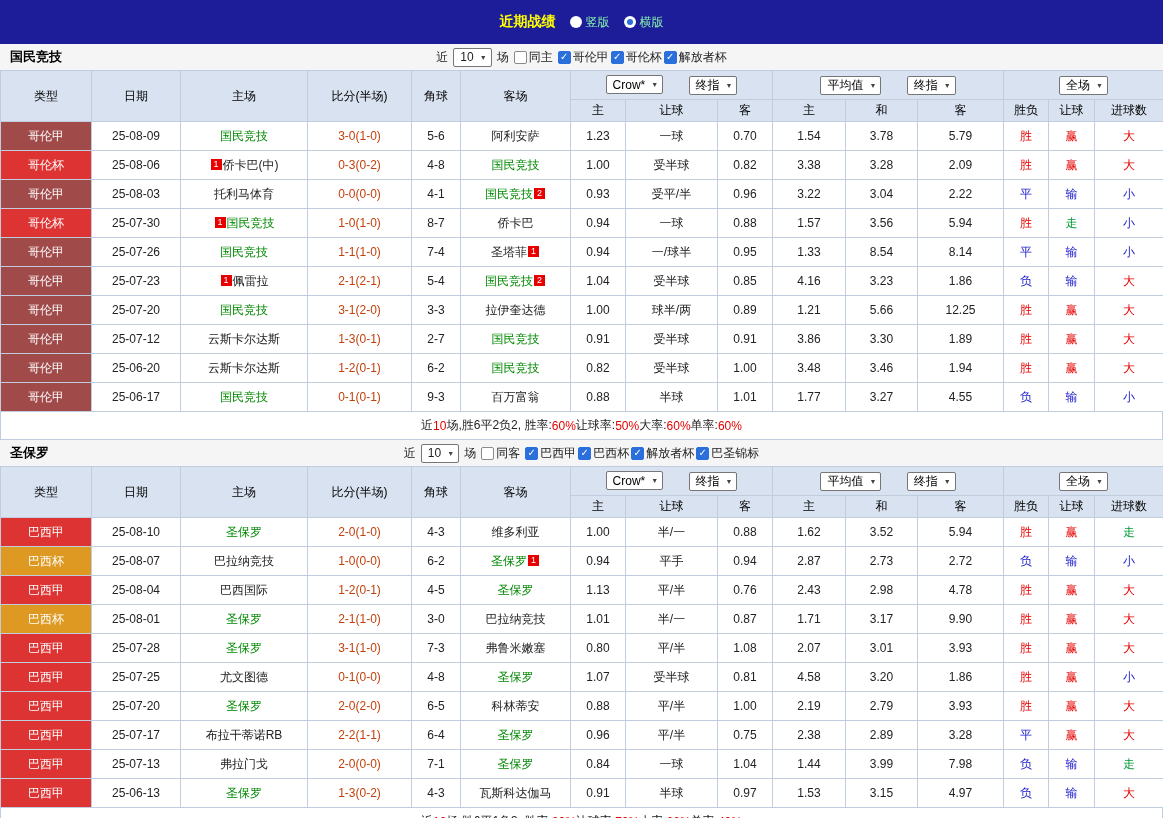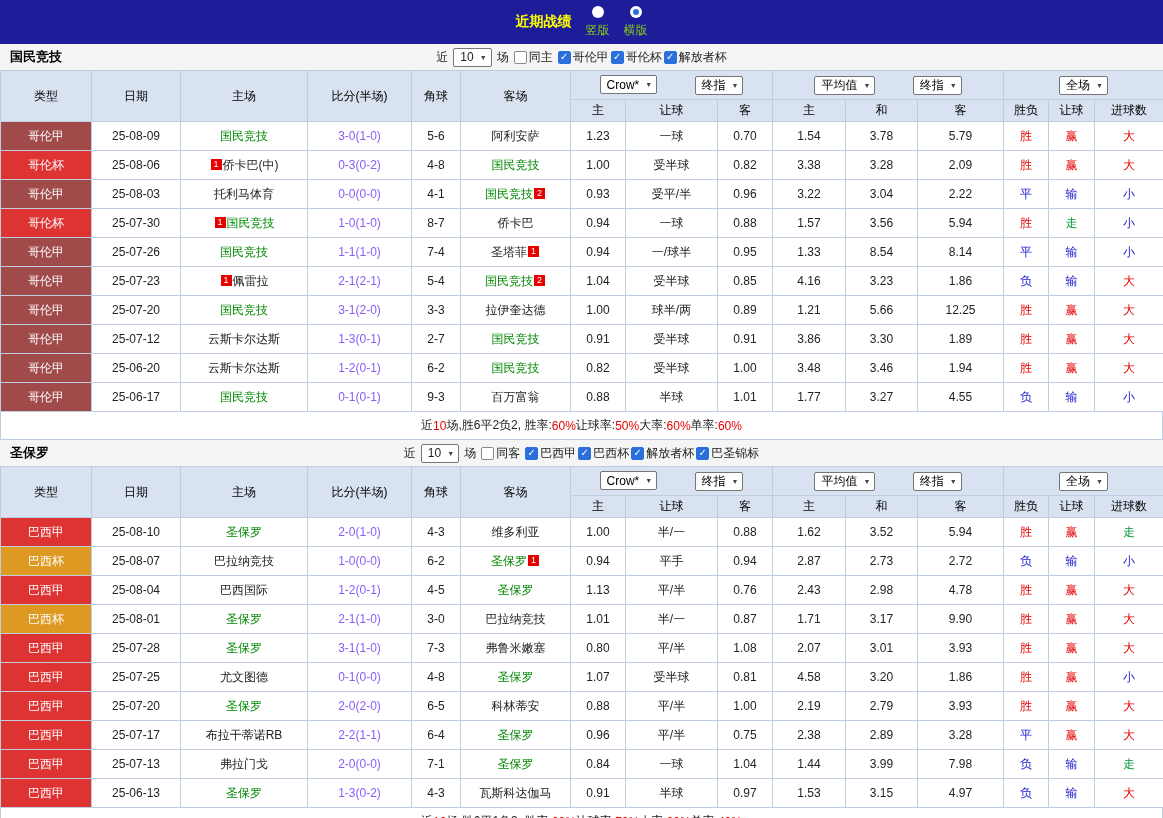--- a/index.html
+++ b/index.html
@@ -3,21 +3,21 @@
 <meta charset="utf-8">
 <style>
   * { box-sizing: border-box; margin: 0; padding: 0; }
   body {
     font-family: "Liberation Sans", "DejaVu Sans", sans-serif;
     width: 1163px; background: #fff; color: #222;
   }
   
   .topbar { height: 44px; background: #1d1d99; display: flex; align-items: center; justify-content: center; gap: 14px; }
   .topbar-title { color: #ffff00; font-weight: bold; font-size: 14px; }
-  .radio-opt { display: inline-flex; align-items: center; gap: 4px; color: #84cc16; font-size: 12px; cursor: pointer; flex-direction: column; }
+  .radio-opt { display: inline-flex; align-items: center; gap: 4px; color: #86efac; font-size: 12px; cursor: pointer; }
   .radio-circle { width: 12px; height: 12px; border-radius: 50%; background: #fff; position: relative; display: inline-block; }
   .radio-circle.checked::after { content: ""; position: absolute; left: 50%; top: 50%; transform: translate(-50%,-50%); width: 6px; height: 6px; border-radius: 50%; background: #2a6fdb; }
   
   .filter-row { position: relative; height: 26px; background: #f5f5f5; display: flex; align-items: center; justify-content: center; }
   .team-name { position: absolute; left: 10px; top: 50%; transform: translateY(-50%); font-size: 13px; font-weight: bold; color: #000; }
   .filter-controls { display: flex; align-items: center; gap: 5px; font-size: 12px; }
   .comps { display: inline-flex; align-items: center; gap: 2px; }
   .chk-opt { display: inline-flex; align-items: center; gap: 2px; cursor: pointer; font-size: 12px; }
   .chk { width: 13px; height: 13px; border: 1px solid #8a8a8a; border-radius: 2px; background: #fff; display: inline-flex; align-items: center; justify-content: center; }
   .chk.checked { background: #2a6fdb; border-color: #2a6fdb; }
@@ -26,23 +26,23 @@
   .select-box { display: inline-flex; align-items: center; background: #fff; border: 1px solid #767676; border-radius: 2px; height: 19px; padding: 0 4px 0 6px; font-size: 12px; cursor: pointer; }
   .select-box .sel-text { margin-right: 6px; }
   .sel-arrow { font-size: 7px; color: #444; }
   
   .stats-table { border-collapse: collapse; table-layout: fixed; width: 1163px; }
   .stats-table th, .stats-table td { border: 1px solid #c0cddf; font-size: 12px; text-align: center; white-space: nowrap; overflow: hidden; }
   .stats-table thead th { background: #d8e2f0; font-weight: normal; color: #000; }
   .hrow1 th { height: 29px; }
   .hrow2 th { height: 22px; }
   .stats-table tbody td { height: 29px; background: #fff; }
-  .sel-cell .select-box { margin: 0 17px; }
+  .sel-cell .select-box { margin: 0 11px; }
   td.c-league { color: #fff; }
-  td.c-score { color: #8b5cf6; }
+  td.c-score { color: #c2410c; }
   .self-team { color: #008800; }
   .red-badge { display: inline-block; width: 11px; height: 11px; line-height: 11px; background: #e60000; color: #fff; font-size: 9px; text-align: center; vertical-align: 2px; margin: 0 1px; }
   .summary-row { height: 28px; display: flex; align-items: center; justify-content: center; font-size: 12px; color: #222; border-left: 1px solid #c0cddf; border-right: 1px solid #c0cddf; border-bottom: 1px solid #c0cddf; }
   .summary-row .red { color: #e60000; }
 </style>
 </head>
 <body>
 
 <div class="page">
   <header class="topbar">

